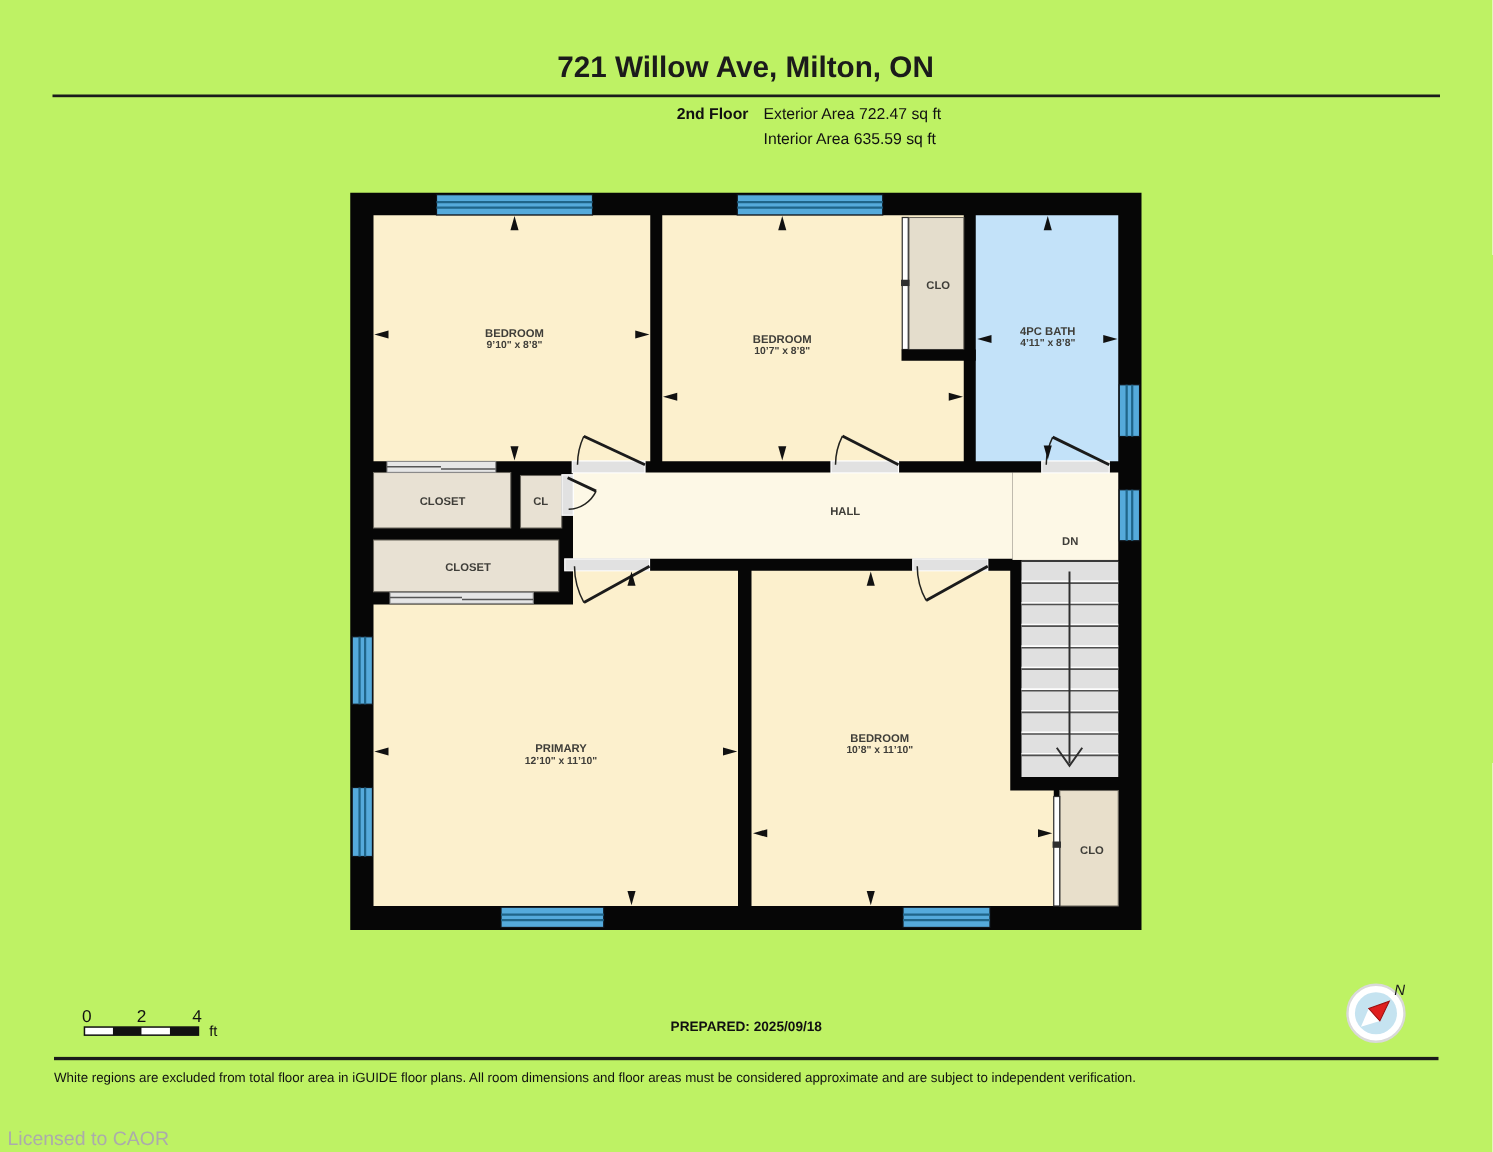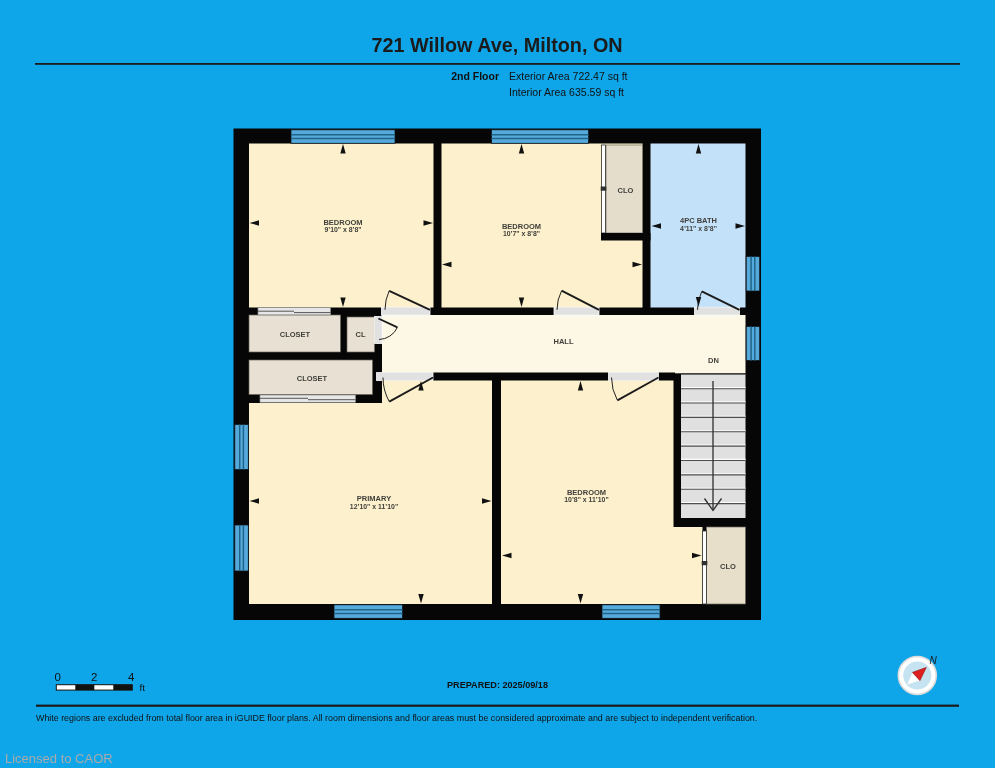--- a/index.html
+++ b/index.html
@@ -1,16 +1,16 @@
 <!DOCTYPE html>
 <html><head>
 <meta charset="utf-8">
 <style>
   html, body { margin: 0; padding: 0; background: #fff; }
-  #page { position: relative; width: 995px; height: 768px; background: #0ea5e9; overflow: hidden; }
+  #page { position: relative; width: 995px; height: 768px; background: #bef264; overflow: hidden; }
   svg { display: block; font-family: "Liberation Sans", sans-serif; }
 </style>
 </head>
 <body>
 <div id="page">
 <svg width="995" height="768" viewBox="0 0 995 768">
 
 <text x="497" y="51.5" text-anchor="middle" font-size="19.8" font-weight="bold" fill="#1b1b1b">721 Willow Ave, Milton, ON</text>
 
 <rect x="35" y="63" width="925" height="1.8" fill="#1b1b1b"></rect>

